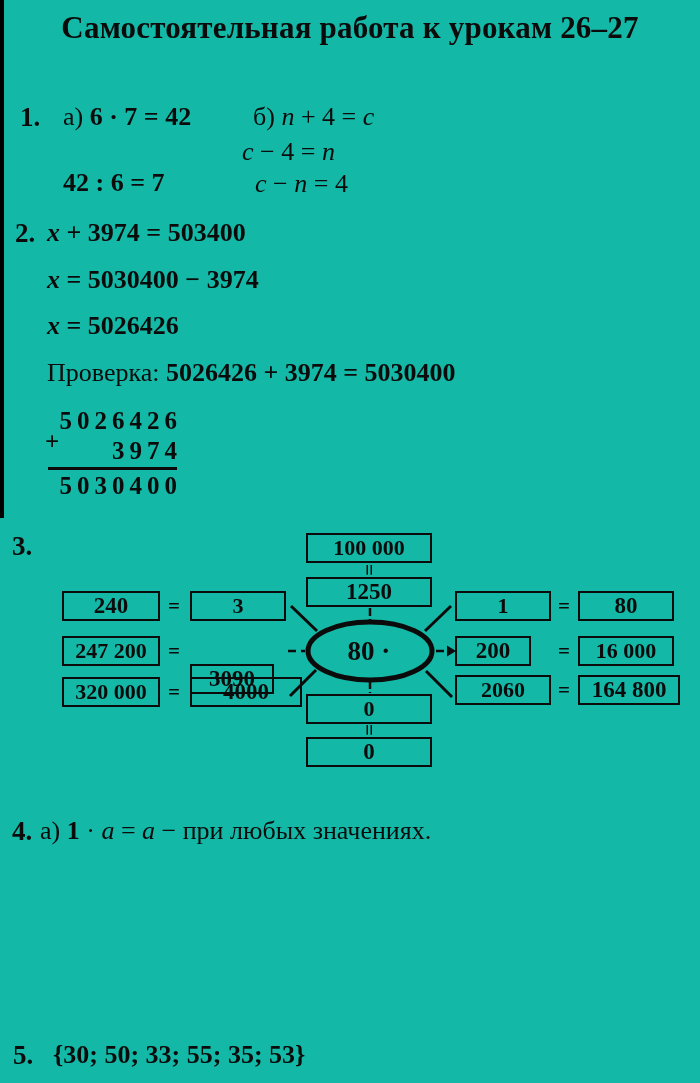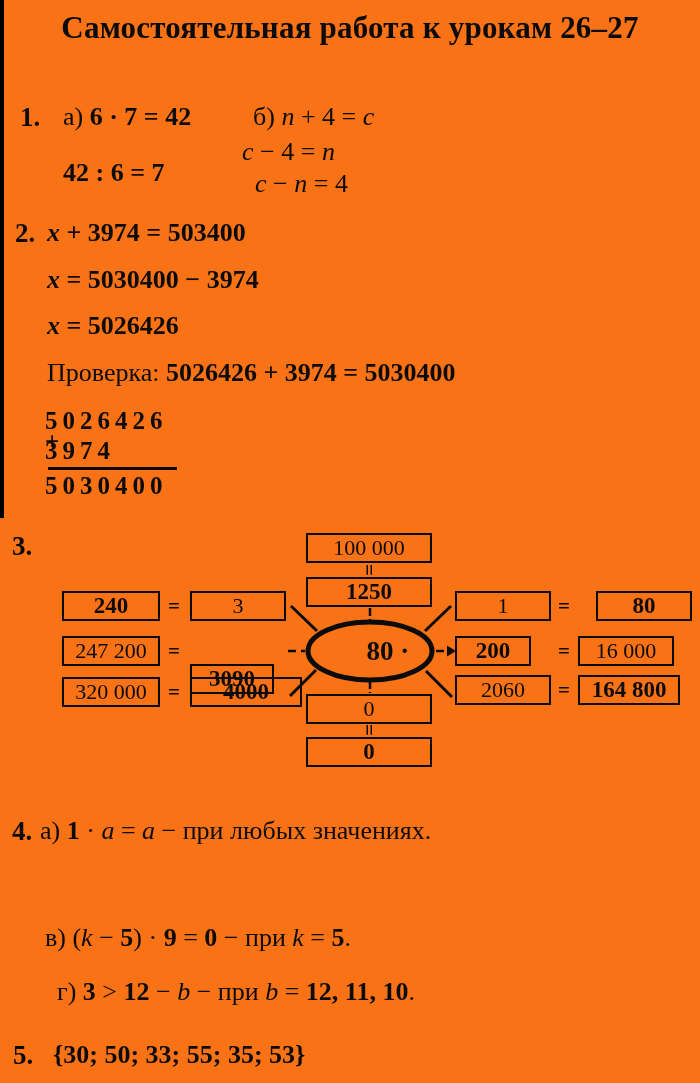--- a/index.html
+++ b/index.html
@@ -1,63 +1,63 @@
 <!DOCTYPE html>
 <html><head>
 <meta charset="utf-8">
 <style>
   html,body { margin:0; padding:0; background:#e8e8e8; }
   .page {
     position:relative; width:700px; height:1083px; margin:0 auto;
-    background:#f97316; color:#0b0b0b; overflow:hidden;
+    background:#14b8a6; color:#0b0b0b; overflow:hidden;
     font-family:"Liberation Serif","DejaVu Serif",serif;
   }
   .scan-strip { position:absolute; left:0; top:0; width:4px; height:518px; background:#000; }
   .title { position:absolute; left:0; right:0; top:10px; margin:0; text-align:center;
            font-size:31px; font-weight:bold; letter-spacing:0.2px; }
   .pnum { position:absolute; font-weight:bold; font-size:27px; line-height:30px; }
   .line { position:absolute; font-size:26px; line-height:30px; white-space:nowrap; }
   .bold { font-weight:bold; }
   .b { font-weight:bold; }
   .vr { font-style:italic; }
 
   
   .addblock { position:absolute; left:45px; top:406px; width:132px; font-weight:bold; }
-  .add-row { text-align:left; font-size:25px; line-height:30px; letter-spacing:5px; margin-right:-5px; }
+  .add-row { text-align:right; font-size:25px; line-height:30px; letter-spacing:5px; margin-right:-5px; }
   .add-rule { border-top:3px solid #0b0b0b; margin:1px 0 1px 3px; height:0; }
   .plus { position:absolute; left:0; top:22px; font-size:25px; }
 
   
   .dbox { position:absolute; box-sizing:border-box; height:30px; border:2.5px solid #0b0b0b;
-          text-align:center; font-size:22px; line-height:25px; white-space:nowrap; }
+          text-align:center; font-size:22px; line-height:25px; white-space:nowrap;font-weight:bold; }
   .dbox.bold { font-size:23px; }
   .eqh { position:absolute; width:26px; text-align:center; font-weight:bold;
          font-size:21px; line-height:22px; }
   .eqv { position:absolute; width:26px; text-align:center; font-weight:bold;
          font-size:21px; line-height:22px; transform:rotate(90deg); }
   .ellipse-label { position:absolute; left:306px; top:637px; width:126px; text-align:center;
-                   font-weight:bold; font-size:27px; line-height:28px;padding-left:19px; }
+                   font-weight:bold; font-size:27px; line-height:28px; }
   .dsvg { position:absolute; left:0; top:530px; width:700px; height:253px; }
   .dsvg line { stroke:#0b0b0b; stroke-width:3; }
   .dsvg ellipse { fill:none; stroke:#0b0b0b; stroke-width:5; }
   .dsvg .dash1 { stroke-dasharray:8 3; stroke-width:2.5; }
   .dsvg .dash2 { stroke-dasharray:8 5; stroke-width:2.5; }
   .dsvg polygon { fill:#0b0b0b; }
 </style>
 </head>
 <body>
 
 <div class="page">
   <div class="scan-strip"></div>
 
   <h1 class="title">Самостоятельная работа к урокам 26–27</h1>
 
   <div class="pnum" style="left:20px;top:102px">1.</div>
   <div class="line" style="left:63px;top:102px"><span>а) </span><span class="b">6 · 7 = 42</span></div>
-  <div class="line" style="left:63px;top:158px"><span class="b">42 : 6 = 7</span></div>
+  <div class="line" style="left:63px;top:168px"><span class="b">42 : 6 = 7</span></div>
   <div class="line" style="left:253px;top:102px"><span>б) </span><span class="vr">n</span><span> + 4 = </span><span class="vr">c</span></div>
   <div class="line" style="left:242px;top:137px"><span class="vr">c</span><span> − 4 = </span><span class="vr">n</span></div>
   <div class="line" style="left:255px;top:169px"><span class="vr">c</span><span> − </span><span class="vr">n</span><span> = 4</span></div>
 
   <div class="pnum" style="left:15px;top:218px">2.</div>
   <div class="line bold" style="left:47px;top:218px"><span class="vr">x</span><span> + 3974 = 503400</span></div>
   <div class="line bold" style="left:47px;top:265px"><span class="vr">x</span><span> = 5030400 − 3974</span></div>
   <div class="line bold" style="left:47px;top:311px"><span class="vr">x</span><span> = 5026426</span></div>
   <div class="line" style="left:47px;top:358px"><span>Проверка: </span><span class="b">5026426 + 3974 = 5030400</span></div>
 
@@ -101,30 +101,28 @@
   <div class="dbox" style="left:62px;top:636px;width:98px">247 200</div>
   <div class="eqh" style="left:161px;top:640px">=</div>
   <div class="dbox bold" style="left:190px;top:664px;width:84px">3090</div>
 
   <div class="dbox" style="left:62px;top:677px;width:98px">320 000</div>
   <div class="eqh" style="left:161px;top:681px">=</div>
   <div class="dbox bold" style="left:190px;top:677px;width:112px">4000</div>
 
   <div class="dbox" style="left:455px;top:591px;width:96px">1</div>
   <div class="eqh" style="left:551px;top:595px">=</div>
-  <div class="dbox bold" style="left:596px;top:591px;width:96px">80</div>
+  <div class="dbox bold" style="left:578px;top:591px;width:96px">80</div>
 
   <div class="dbox bold" style="left:455px;top:636px;width:76px">200</div>
   <div class="eqh" style="left:551px;top:640px">=</div>
   <div class="dbox" style="left:578px;top:636px;width:96px">16 000</div>
 
   <div class="dbox" style="left:455px;top:675px;width:96px">2060</div>
   <div class="eqh" style="left:551px;top:679px">=</div>
   <div class="dbox bold" style="left:578px;top:675px;width:102px">164 800</div>
 
   <div class="pnum" style="left:12px;top:816px">4.</div>
   <div class="line" style="left:40px;top:816px"><span>а) </span><span class="b">1</span><span> · </span><span class="vr">a</span><span> = </span><span class="vr">a</span><span> − при любых значениях.</span></div>
-  <div class="line" style="left:45px;top:923px"><span>в) (</span><span class="vr">k</span><span> − </span><span class="b">5</span><span>) · </span><span class="b">9</span><span> = </span><span class="b">0</span><span> − при </span><span class="vr">k</span><span> = </span><span class="b">5</span><span>.</span></div>
-  <div class="line" style="left:57px;top:977px"><span>г) </span><span class="b">3</span><span> &gt; </span><span class="b">12</span><span> − </span><span class="vr">b</span><span> − при </span><span class="vr">b</span><span> = </span><span class="b">12, 11, 10</span><span>.</span></div>
 
   <div class="pnum" style="left:13px;top:1040px">5.</div>
   <div class="line bold" style="left:53px;top:1040px">{30; 50; 33; 55; 35; 53}</div>
 </div>
 
 </body></html>

